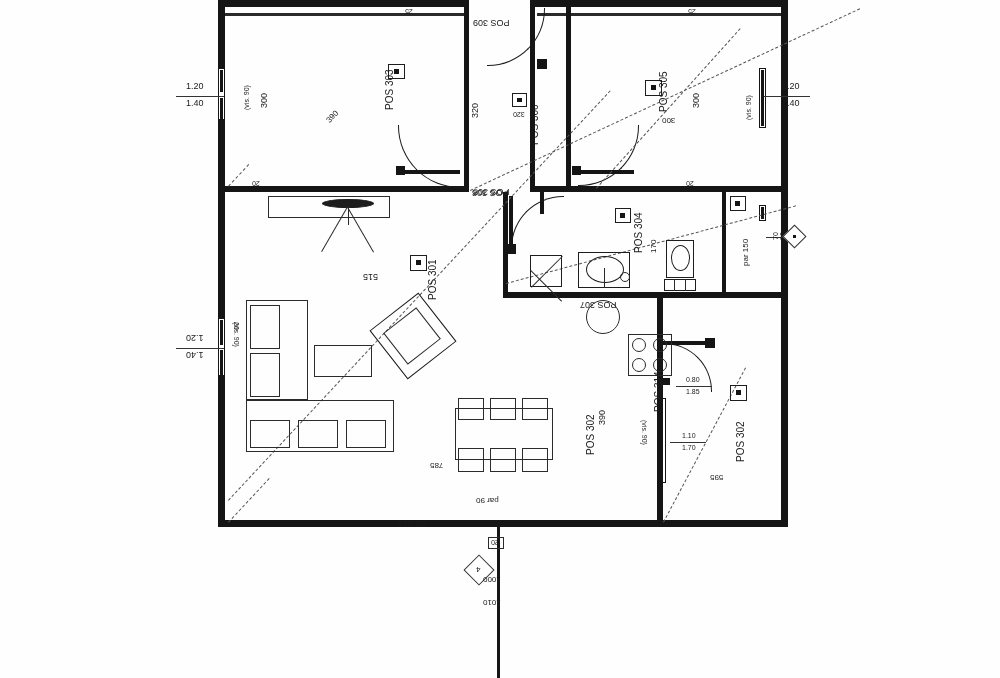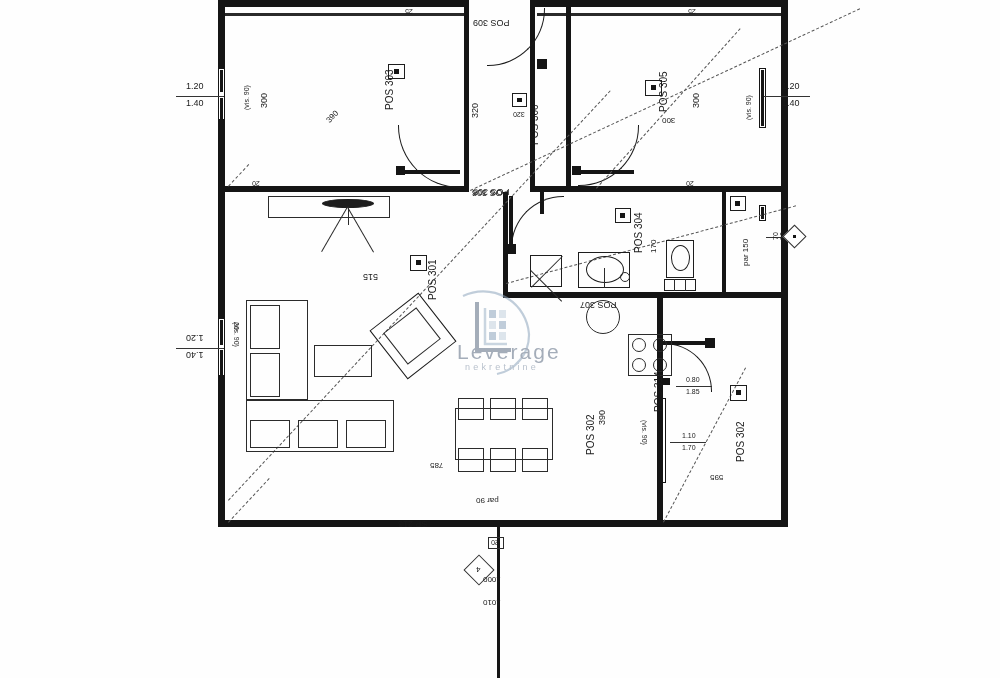--- a/index.html
+++ b/index.html
@@ -265,29 +265,14 @@
   <div class="lbl f9 rot180" style="left:398px;top:519px;">SP 213</div>
   <div class="lbl f7 rot180" style="left:491px;top:539px;">20</div>
   <div class="fbox" style="left:488px;top:537px;width:16px;height:12px;"></div>
   <div class="diamond" style="left:468px;top:559px;width:22px;height:22px;"></div>
   <div class="lbl f8 rot180" style="left:476px;top:565px;">4</div>
   <div class="lbl f8 rot180" style="left:483px;top:575px;">1000</div>
   <div class="lbl f8 rot180" style="left:483px;top:598px;">1010</div>
 
   <div class="diag" style="left:228px;top:522px;width:60px;transform:rotate(-47deg);"></div>
 
-  <div id="wm">
-    <svg width="105" height="100" viewBox="0 0 105 100">
-      <path d="M8 8 A46 46 0 0 1 74 46 A40 40 0 0 1 42 86" fill="none" stroke="#8fa6bd" stroke-width="2.2"></path>
-      <path d="M22 14 L22 62 L56 62" fill="none" stroke="#5b6b82" stroke-width="4"></path>
-      <path d="M30 20 L30 56 L52 56" fill="none" stroke="#9fb4c8" stroke-width="2.5"></path>
-      <rect x="34" y="22" width="7" height="8" fill="#8fa6bd"></rect>
-      <rect x="44" y="22" width="7" height="8" fill="#c3d2de"></rect>
-      <rect x="34" y="33" width="7" height="8" fill="#c3d2de"></rect>
-      <rect x="44" y="33" width="7" height="8" fill="#8fa6bd"></rect>
-      <rect x="34" y="44" width="7" height="8" fill="#8fa6bd"></rect>
-      <rect x="44" y="44" width="7" height="8" fill="#c3d2de"></rect>
-    </svg>
-    <div class="wtext">Leverage</div>
-    <div class="wsub">nekretnine</div>
-  </div>
 
 </div>
 
 </body></html>

